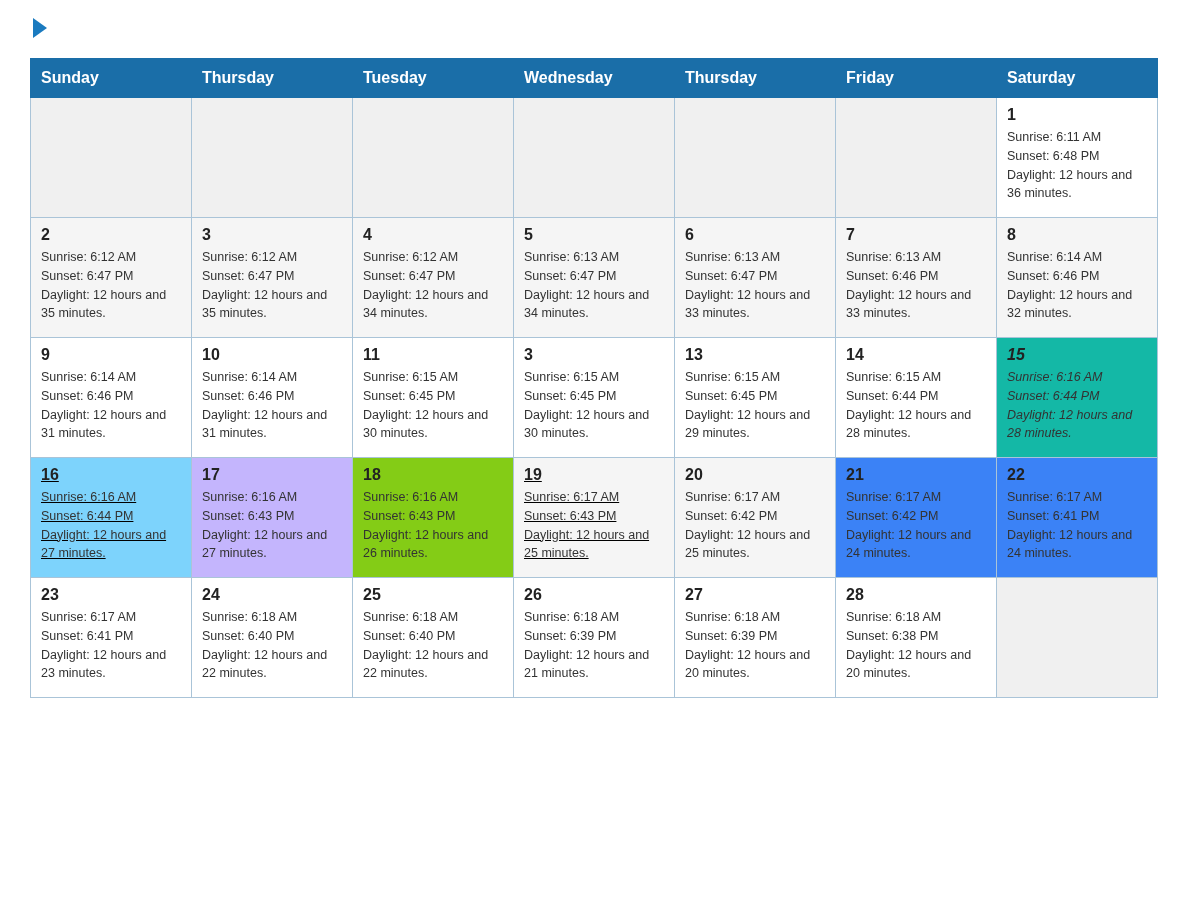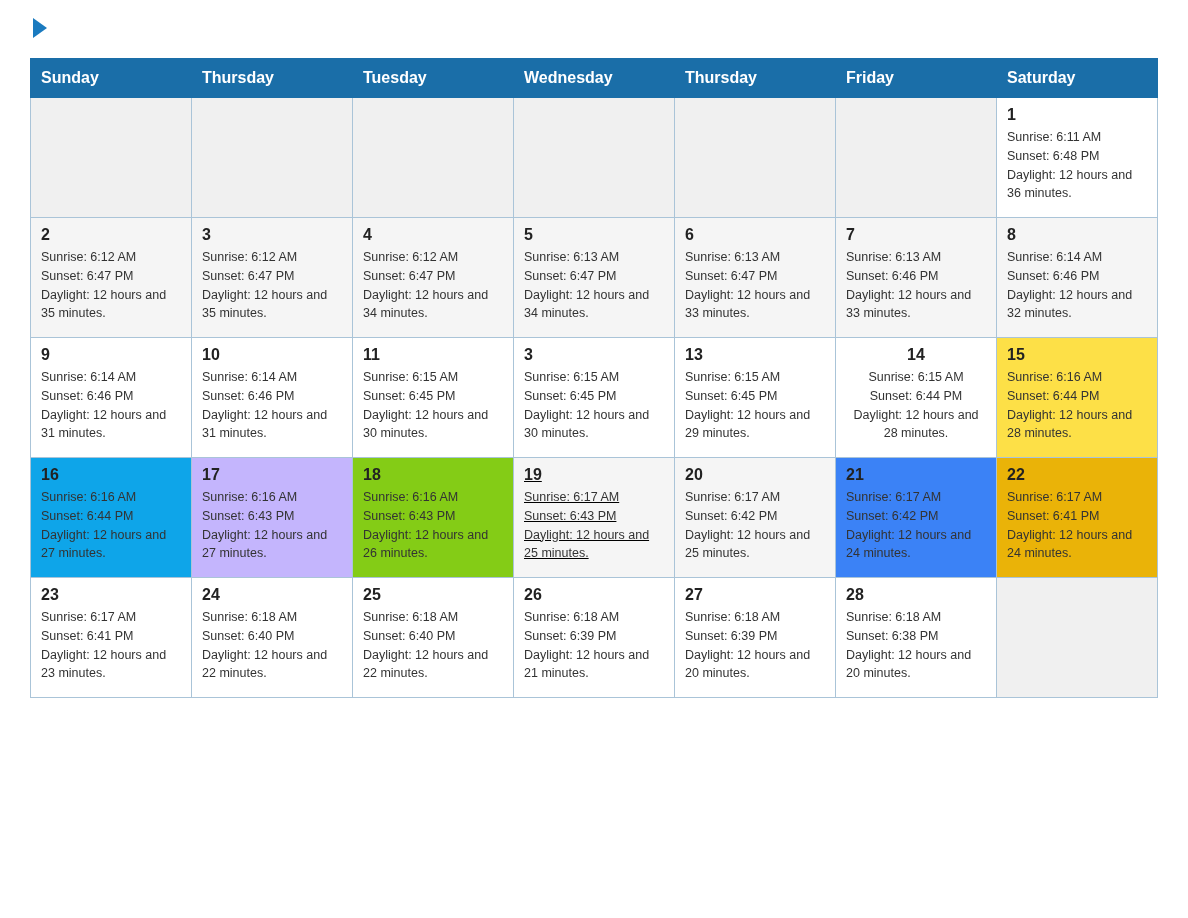--- a/index.html
+++ b/index.html
@@ -186,31 +186,31 @@
           <div class="day-info">Sunrise: 6:15 AM<br>Sunset: 6:45 PM<br>Daylight: 12 hours and 30 minutes.</div>
         </td>
         <td style="background: rgb(255, 255, 255);">
           <span class="day-number">3</span>
           <div class="day-info">Sunrise: 6:15 AM<br>Sunset: 6:45 PM<br>Daylight: 12 hours and 30 minutes.</div>
         </td>
         <td style="background: rgb(255, 255, 255);">
           <span class="day-number">13</span>
           <div class="day-info">Sunrise: 6:15 AM<br>Sunset: 6:45 PM<br>Daylight: 12 hours and 29 minutes.</div>
         </td>
-        <td style="background: rgb(255, 255, 255); text-align: center;">
+        <td style="background: rgb(255, 255, 255);">
           <span class="day-number">14</span>
           <div class="day-info">Sunrise: 6:15 AM<br>Sunset: 6:44 PM<br>Daylight: 12 hours and 28 minutes.</div>
         </td>
-        <td style="background: #fde047;">
+        <td style="background: #14b8a6; font-style: italic;">
           <span class="day-number">15</span>
           <div class="day-info">Sunrise: 6:16 AM<br>Sunset: 6:44 PM<br>Daylight: 12 hours and 28 minutes.</div>
         </td>
       </tr>
       <tr>
-        <td style="background: #0ea5e9;">
+        <td style="background: #7dd3fc; text-decoration: underline;">
           <span class="day-number">16</span>
           <div class="day-info">Sunrise: 6:16 AM<br>Sunset: 6:44 PM<br>Daylight: 12 hours and 27 minutes.</div>
         </td>
         <td style="background: #c4b5fd;">
           <span class="day-number">17</span>
           <div class="day-info">Sunrise: 6:16 AM<br>Sunset: 6:43 PM<br>Daylight: 12 hours and 27 minutes.</div>
         </td>
         <td style="background: #84cc16;">
           <span class="day-number">18</span>
           <div class="day-info">Sunrise: 6:16 AM<br>Sunset: 6:43 PM<br>Daylight: 12 hours and 26 minutes.</div>
@@ -220,21 +220,21 @@
           <div class="day-info">Sunrise: 6:17 AM<br>Sunset: 6:43 PM<br>Daylight: 12 hours and 25 minutes.</div>
         </td>
         <td style="background: rgb(245, 245, 245);">
           <span class="day-number">20</span>
           <div class="day-info">Sunrise: 6:17 AM<br>Sunset: 6:42 PM<br>Daylight: 12 hours and 25 minutes.</div>
         </td>
         <td style="background: #3b82f6;">
           <span class="day-number">21</span>
           <div class="day-info">Sunrise: 6:17 AM<br>Sunset: 6:42 PM<br>Daylight: 12 hours and 24 minutes.</div>
         </td>
-        <td style="background: #eab308;">
+        <td style="background: #3b82f6;">
           <span class="day-number">22</span>
           <div class="day-info">Sunrise: 6:17 AM<br>Sunset: 6:41 PM<br>Daylight: 12 hours and 24 minutes.</div>
         </td>
       </tr>
       <tr>
         <td style="background: rgb(255, 255, 255);">
           <span class="day-number">23</span>
           <div class="day-info">Sunrise: 6:17 AM<br>Sunset: 6:41 PM<br>Daylight: 12 hours and 23 minutes.</div>
         </td>
         <td style="background: rgb(255, 255, 255);">

